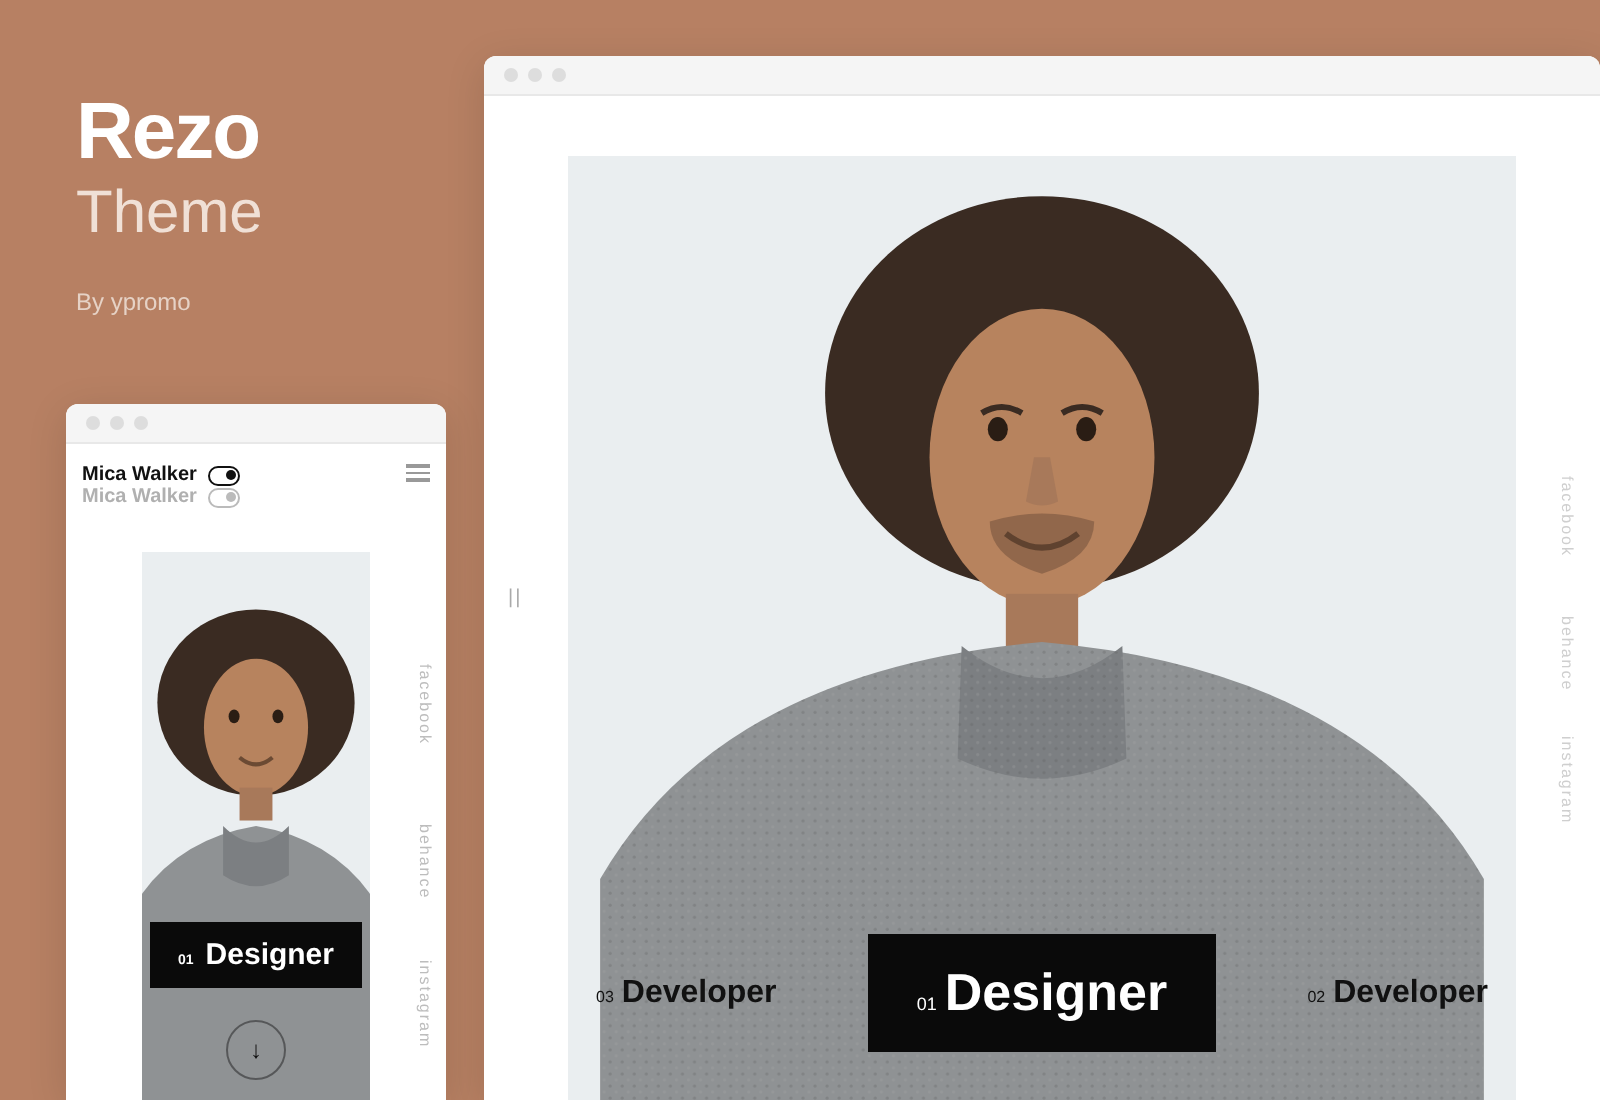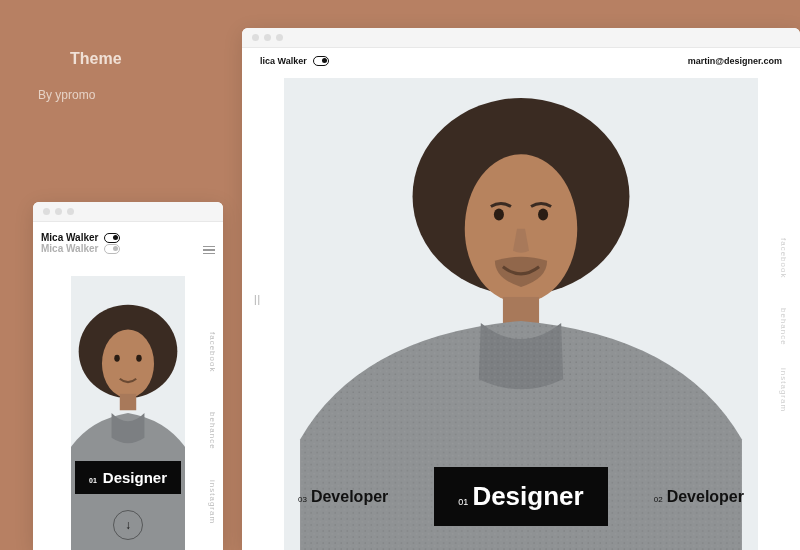--- a/index.html
+++ b/index.html
@@ -17,25 +17,24 @@
   left: 38px;
   color: #fff;
 }
 .promo-title .name {
   font-size: 40px;
   font-weight: 800;
   letter-spacing: -1px;
   line-height: 1;
 }
 .promo-title .subtitle {
-  font-size: 16px;
-  font-weight: 700;
+  font-size: 30px;
+  font-weight: 400;
   margin-top: 4px;
   color: #f0e0d6;
-  margin-left: 32px;
 }
 .promo-title .byline {
   font-size: 12px;
   margin-top: 20px;
   color: #e6d2c6;
 }
 
 .browser {
   position: absolute;
   background: #fff;
@@ -65,21 +64,21 @@
 }
 .mobile .content {
   position: relative;
   height: calc(100% - 20px);
   padding: 10px 8px;
   font-size: 10px;
 }
 .mobile .toprow {
   display: flex;
   justify-content: space-between;
-  align-items: flex-end;
+  align-items: flex-start;
 }
 .idrow { display: flex; align-items: center; gap: 6px; }
 .idname { font-weight: 800; font-size: 10px; color: #111; }
 .idname.dim { color: #b0b0b0; font-weight: 700; }
 .toggle {
   width: 16px; height: 10px; border-radius: 6px;
   border: 1.5px solid #111; position: relative;
 }
 .toggle::after {
   content: ""; position: absolute; right: 1px; top: 1px;
@@ -183,20 +182,21 @@
   padding: 14px 24px; font-size: 26px;
 }
 .desktop .role.center .num { font-size: 9px; }
 
 .person-svg { width: 100%; height: 100%; }
 </style>
 </head>
 <body>
 
 <div class="promo-title">
+  <div class="name">Rezo</div>
   <div class="subtitle">Theme</div>
   <div class="byline">By ypromo</div>
 </div>
 
 <div class="browser mobile">
   <div class="titlebar">
     <div class="dot"></div>
     <div class="dot"></div>
     <div class="dot"></div>
   </div>
@@ -248,27 +248,20 @@
   </div>
 </div>
 
 <div class="browser desktop">
   <div class="titlebar">
     <div class="dot"></div>
     <div class="dot"></div>
     <div class="dot"></div>
   </div>
   <div class="content">
-    <div class="toprow">
-      <div class="idrow">
-        <span class="idname">lica Walker</span>
-        <span class="toggle"></span>
-      </div>
-      <span class="email">martin@designer.com</span>
-    </div>
 
     <div class="hero">
       <svg class="person-svg" viewBox="0 0 480 470" preserveAspectRatio="xMidYMin slice">
         <rect width="480" height="470" fill="#eaeef0"></rect>
         <ellipse cx="240" cy="118" rx="108" ry="98" fill="#3a2b22"></ellipse>
         <ellipse cx="240" cy="150" rx="56" ry="74" fill="#b7835e"></ellipse>
         <ellipse cx="218" cy="136" rx="5" ry="6" fill="#2a1d14"></ellipse>
         <ellipse cx="262" cy="136" rx="5" ry="6" fill="#2a1d14"></ellipse>
         <path d="M210 128 Q220 122 230 128" stroke="#3a2b22" stroke-width="3" fill="none"></path>
         <path d="M250 128 Q260 122 270 128" stroke="#3a2b22" stroke-width="3" fill="none"></path>

